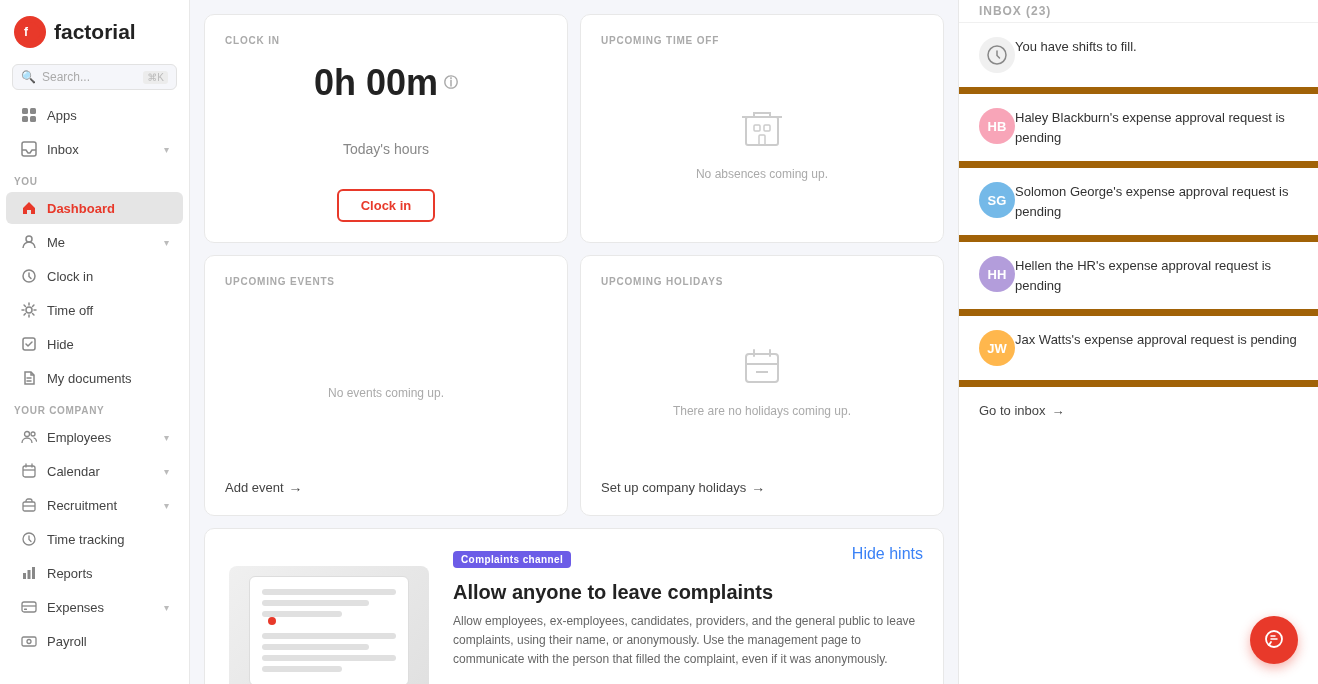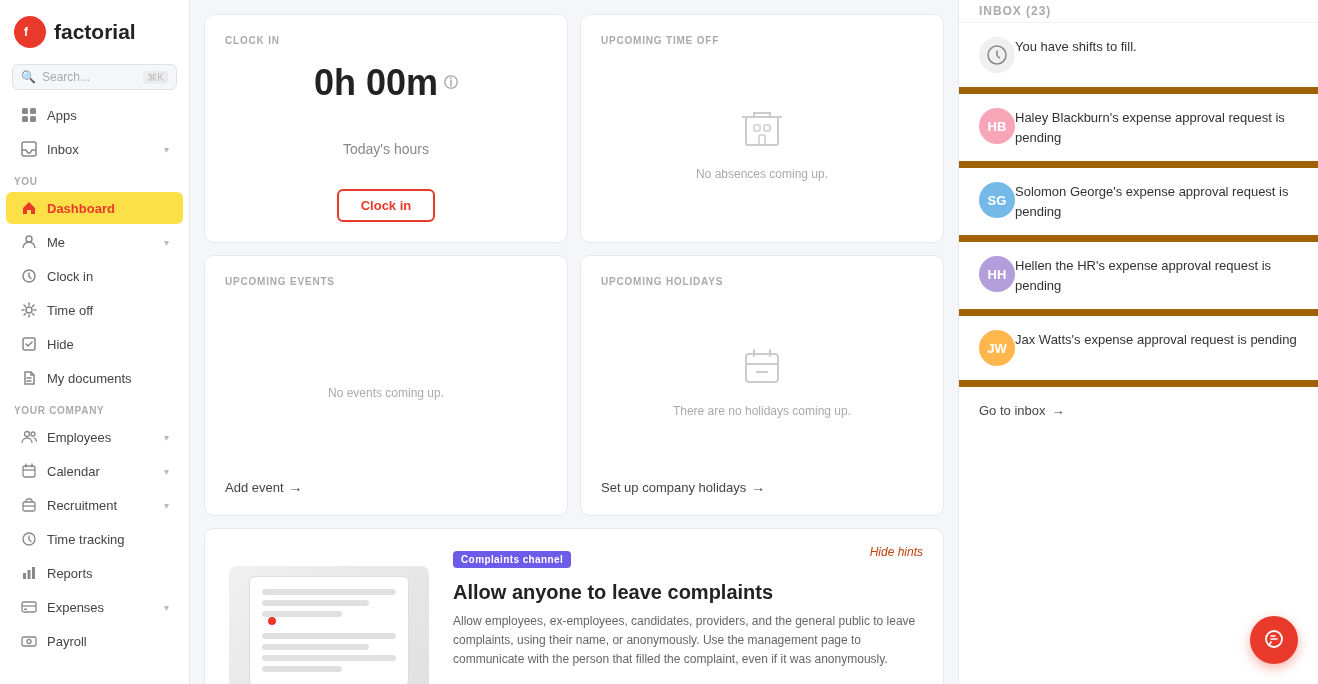--- a/index.html
+++ b/index.html
@@ -50,21 +50,21 @@
       font-size: 10px; font-weight: 700; color: #aaa; letter-spacing: 0.07em;
       padding: 10px 14px 4px 14px; text-transform: uppercase;
     }
 
     .sidebar-item {
       display: flex; align-items: center; gap: 9px;
       padding: 7px 14px; cursor: pointer; border-radius: 6px;
       margin: 1px 6px;
       font-size: 13px; color: #444; font-weight: 500;
     }
-    .sidebar-item.active { background: #fde047; color: #e8392a; font-weight: 600; }
+    .sidebar-item.active { background: #e5e5e5; color: #e8392a; font-weight: 600; }
     .sidebar-item .item-icon { width: 18px; height: 18px; display: flex; align-items: center; justify-content: center; flex-shrink: 0; }
     .sidebar-item .chevron { margin-left: auto; color: #bbb; font-size: 10px; }
 
     
     .main-content {
       flex: 1;
       overflow-y: auto;
       padding: 14px;
       display: flex;
       flex-direction: column;
@@ -144,21 +144,21 @@
       display: inline-block; background: #6c5ce7; color: #fff;
       font-size: 10px; font-weight: 700; border-radius: 4px; padding: 3px 8px;
       margin-bottom: 13px; letter-spacing: 0.04em;
     }
     .hints-title { font-size: 20px; font-weight: 700; color: #222; margin-bottom: 8px; }
     .hints-desc { font-size: 12px; color: #666; line-height: 1.6; margin-bottom: 14px; }
     .hints-btn {
       border: 1px solid #ccc; background: #fff; color: #444;
       border-radius: 6px; padding: 7px 16px; font-size: 12px; cursor: pointer; font-weight: 500;
     }
-    .hide-hints-btn { position: absolute; top: 16px; right: 20px; font-size: 12px; color: #c2410c; cursor: pointer; font-style: italic; }
+    .hide-hints-btn { position: absolute; top: 16px; right: 20px; font-size: 16px; color: #3b82f6; cursor: pointer; }
 
     
     .inbox-panel {
       width: 360px;
       min-width: 360px;
       background: #fff;
       border-left: 1px solid #e8e8e8;
       display: flex;
       flex-direction: column;
       height: 100%;

